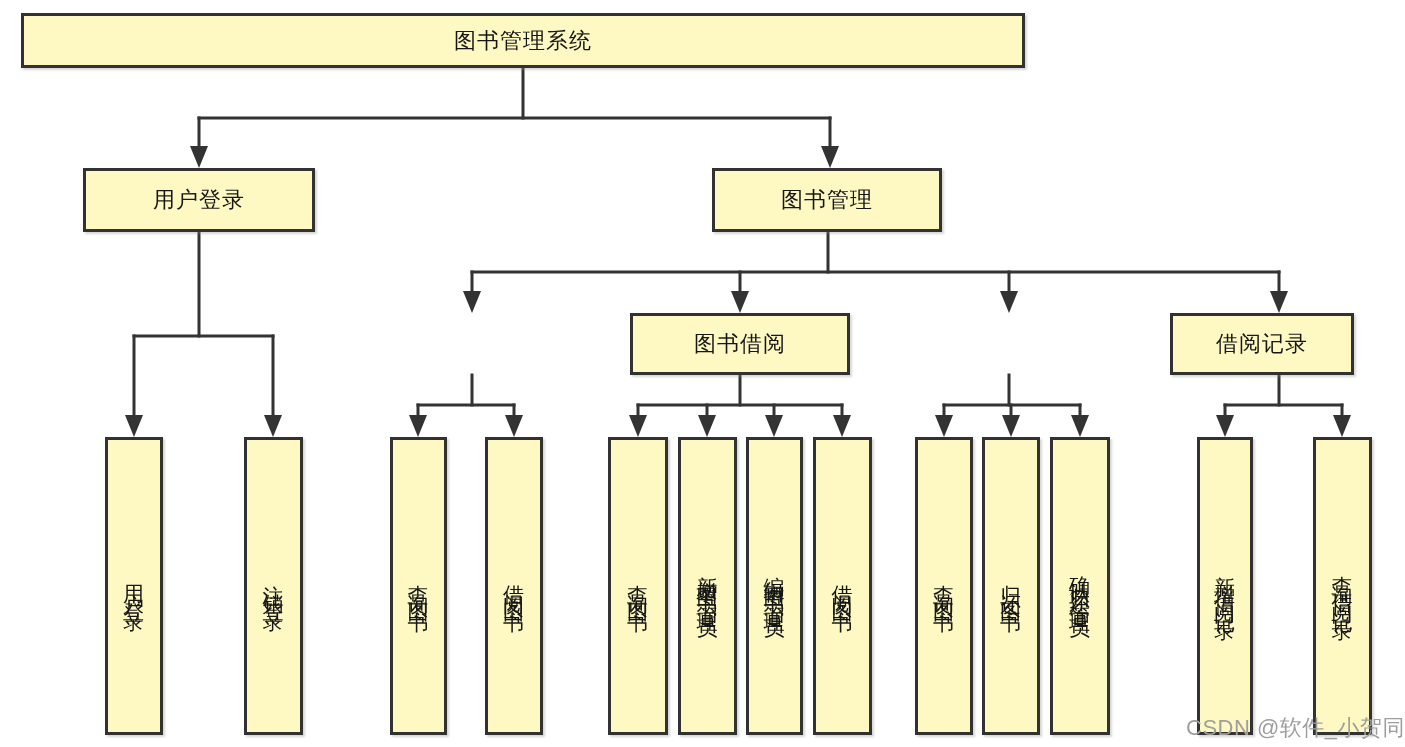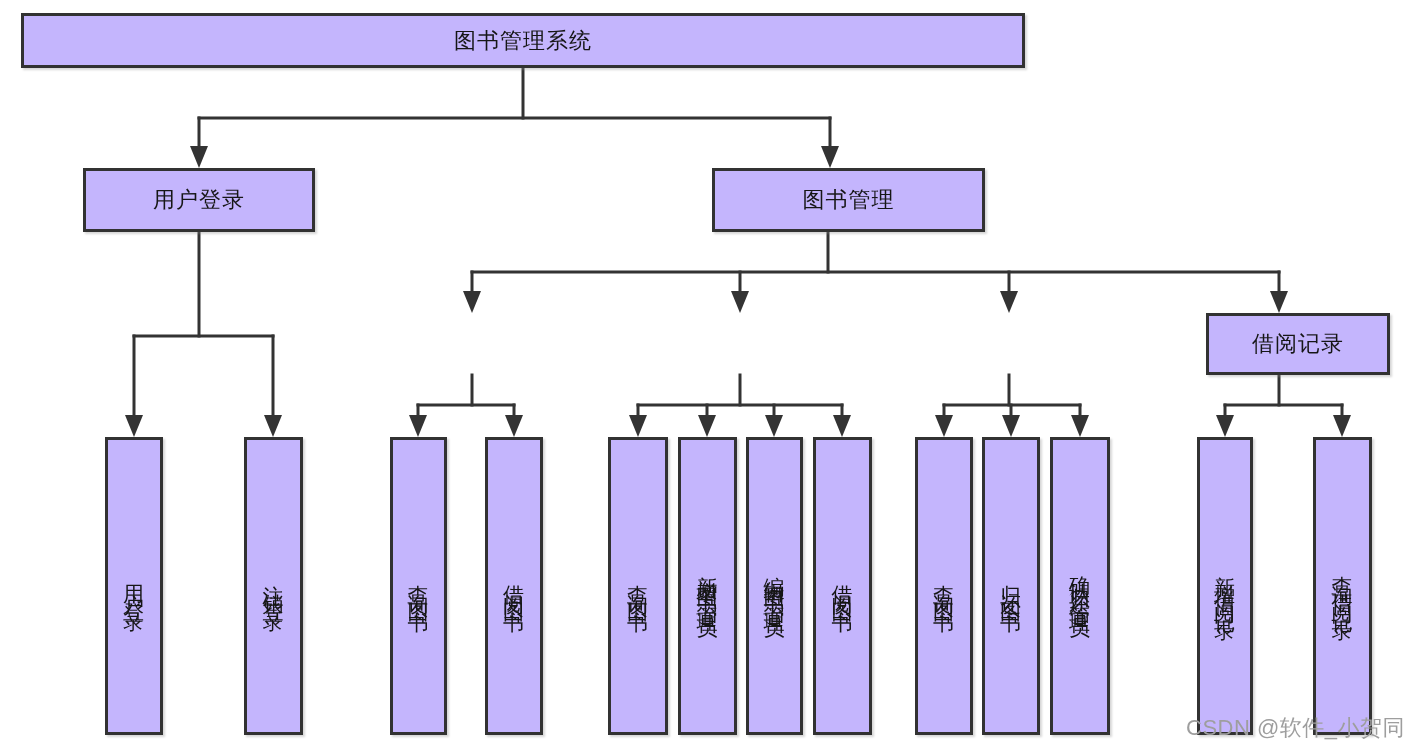--- a/index.html
+++ b/index.html
@@ -10,44 +10,44 @@
     font-family:"Liberation Sans","DejaVu Sans",sans-serif;
     overflow:hidden;
   }
   svg.connectors{position:absolute;left:0;top:0;z-index:0;}
   .ln{stroke:#333333;stroke-width:3;fill:none;stroke-linecap:square;}
   .ar{fill:#333333;stroke:none;}
   .box{
     position:absolute;
     box-sizing:border-box;
     border:3px solid #323232;
-    background:#c4b5fd;
+    background:#fef9c3;
     display:flex;align-items:center;justify-content:center;
     color:#161616;
     z-index:1;
     box-shadow:2px 2px 2px rgba(140,140,140,0.35);
   }
   .hbox{font-size:22px;letter-spacing:1px;}
   .vbox{top:437px;height:298px;}
   .vbox .vtext{
     writing-mode:vertical-rl;
     text-orientation:mixed;
     font-size:21px;
     line-height:1;
     letter-spacing:9px;
   }
   .vbox.long .vtext{letter-spacing:6px;}
   
   #n-root{left:21px;top:13px;width:1004px;height:55px;}
   #n-user-login{left:83px;top:168px;width:232px;height:64px;}
-  #n-book-mgmt{left:712px;top:168px;width:273px;height:64px;}
+  #n-book-mgmt{left:712px;top:168px;width:230px;height:64px;}
   #n-new-books{left:362px;top:313px;width:220px;height:62px;}
   #n-book-borrow{left:630px;top:313px;width:220px;height:62px;}
   #n-current-borrow{left:900px;top:313px;width:218px;height:62px;}
-  #n-borrow-records{left:1206px;top:313px;width:184px;height:62px;}
+  #n-borrow-records{left:1170px;top:313px;width:184px;height:62px;}
   
   #n-leaf-user-login{left:105px;width:58px;}
   #n-leaf-logout{left:244px;width:59px;}
   #n-nb-query{left:390px;width:57px;}
   #n-nb-borrow{left:485px;width:58px;}
   #n-bb-query{left:608px;width:60px;}
   #n-bb-add{left:678px;width:59px;}
   #n-bb-edit{left:746px;width:57px;}
   #n-bb-borrow{left:813px;width:59px;}
   #n-cb-query{left:915px;width:58px;}
@@ -125,20 +125,23 @@
     <span>图书管理系统</span>
   </div>
 
   <div class="box hbox" id="n-user-login">
     <span>用户登录</span>
   </div>
   <div class="box hbox" id="n-book-mgmt">
     <span>图书管理</span>
   </div>
 
+  <div class="box hbox" id="n-book-borrow">
+    <span>图书借阅</span>
+  </div>
   <div class="box hbox" id="n-borrow-records">
     <span>借阅记录</span>
   </div>
 
   <div class="box vbox" id="n-leaf-user-login">
     <span class="vtext">用户登录</span>
   </div>
   <div class="box vbox" id="n-leaf-logout">
     <span class="vtext">注销登录</span>
   </div>

